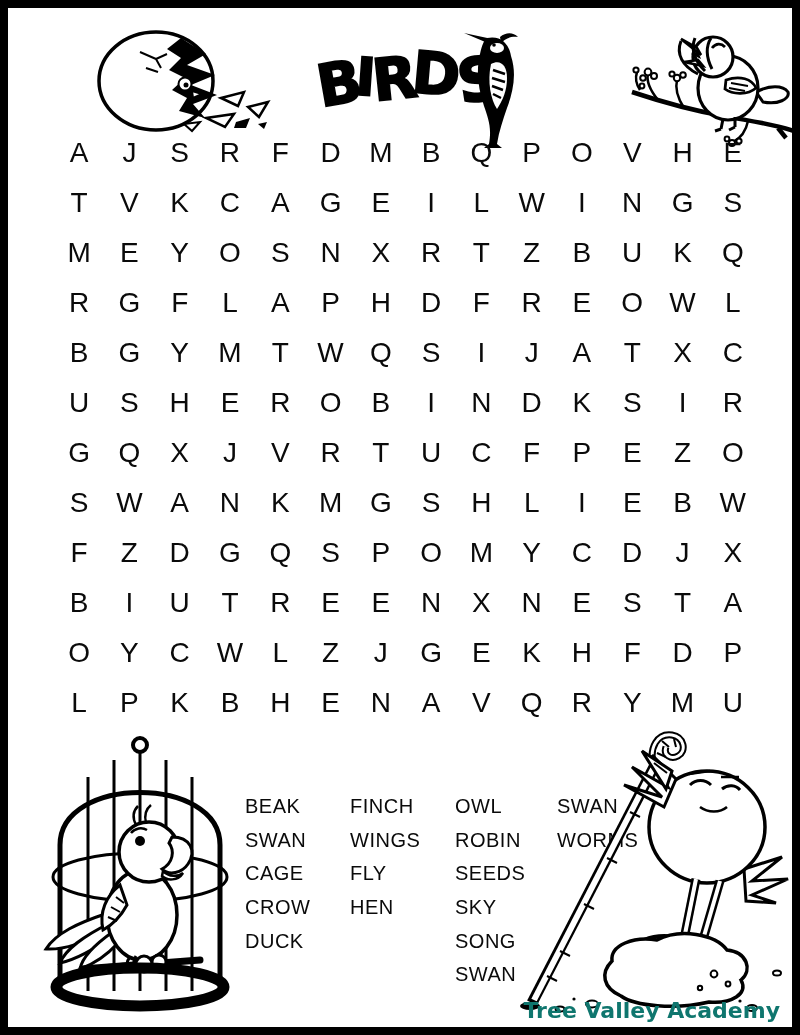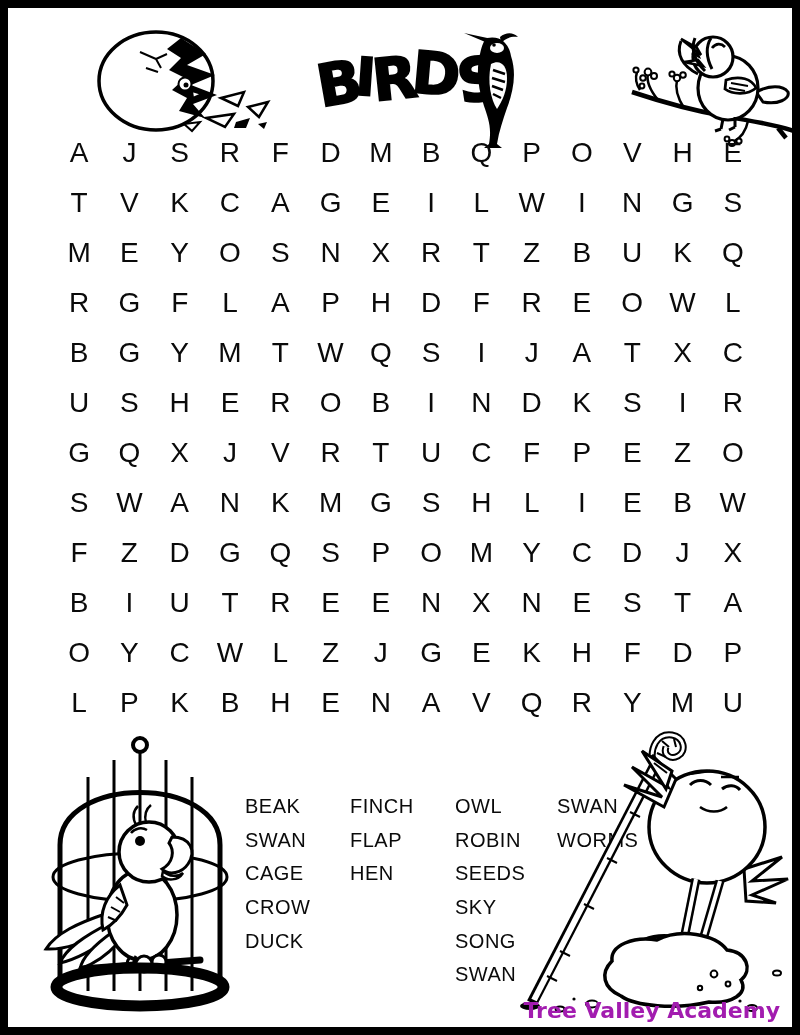--- a/index.html
+++ b/index.html
@@ -352,21 +352,22 @@
   <div class="abs words">
       <div class="word-col">
         <div class="word">BEAK</div>
         <div class="word">SWAN</div>
         <div class="word">CAGE</div>
         <div class="word">CROW</div>
         <div class="word">DUCK</div>
       </div>
       <div class="word-col">
         <div class="word">FINCH</div>
-        <div class="word">FLAP</div>
+        <div class="word">WINGS</div>
+        <div class="word">FLY</div>
         <div class="word">HEN</div>
       </div>
       <div class="word-col">
         <div class="word">OWL</div>
         <div class="word">ROBIN</div>
         <div class="word">SEEDS</div>
         <div class="word">SKY</div>
         <div class="word">SONG</div>
         <div class="word">SWAN</div>
       </div>
@@ -414,15 +415,15 @@
     <circle cx="206" cy="277" r="2.2" class="ln" stroke-width="2"></circle>
 
     <ellipse cx="98" cy="293" rx="6" ry="3.4" fill="#fff" stroke="#000" stroke-width="2"></ellipse>
     <ellipse cx="258" cy="297" rx="5" ry="3" fill="#fff" stroke="#000" stroke-width="2"></ellipse>
     <ellipse cx="66" cy="298" rx="4.4" ry="2.6" fill="#fff" stroke="#000" stroke-width="2"></ellipse>
     <ellipse cx="283" cy="262" rx="4" ry="2.6" fill="#fff" stroke="#000" stroke-width="2"></ellipse>
     <circle cx="80" cy="288" r="1.6" fill="#000"></circle>
     <circle cx="246" cy="290" r="1.6" fill="#000"></circle>
   </svg>
 
-  <div class="abs footer" style="color: #a21caf;">Tree Valley Academy</div>
+  <div class="abs footer" style="color: #0f766e;">Tree Valley Academy</div>
 
 </div>
 
 </body></html>

